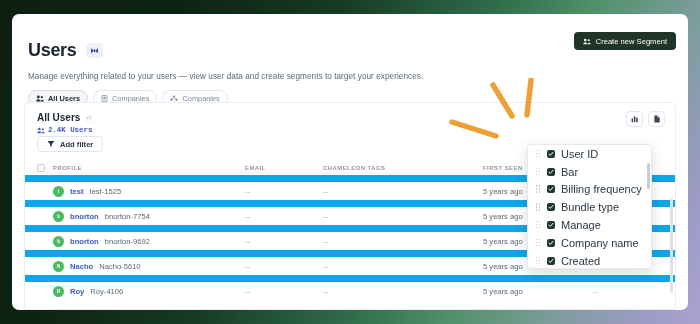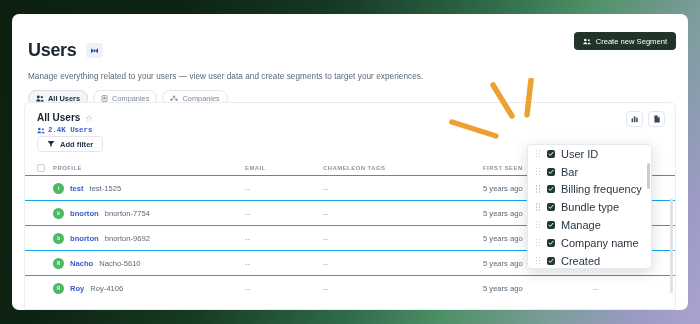--- a/index.html
+++ b/index.html
@@ -187,21 +187,21 @@
   }
   .thead {
     height: 14px;
     font-size: 5.9px;
     color: #8b97a5;
     letter-spacing: 0.5px;
     font-weight: 600;
   }
   .trow {
     height: 25px;
-    border-top: 1px solid #0ea5e9;
+    border-top: 7px solid #0ea5e9;
     font-size: 7.6px;
     color: #5b6876;
   }
 
   .c-check { width: 16px; flex: none; }
   .c-profile { width: 192px; flex: none; display:flex; align-items:center; gap:6px; }
   .c-email { width: 78px; flex: none; }
   .c-tags  { width: 160px; flex: none; }
   .c-first { width: 110px; flex: none; }
   .c-admin { flex: 1; }

